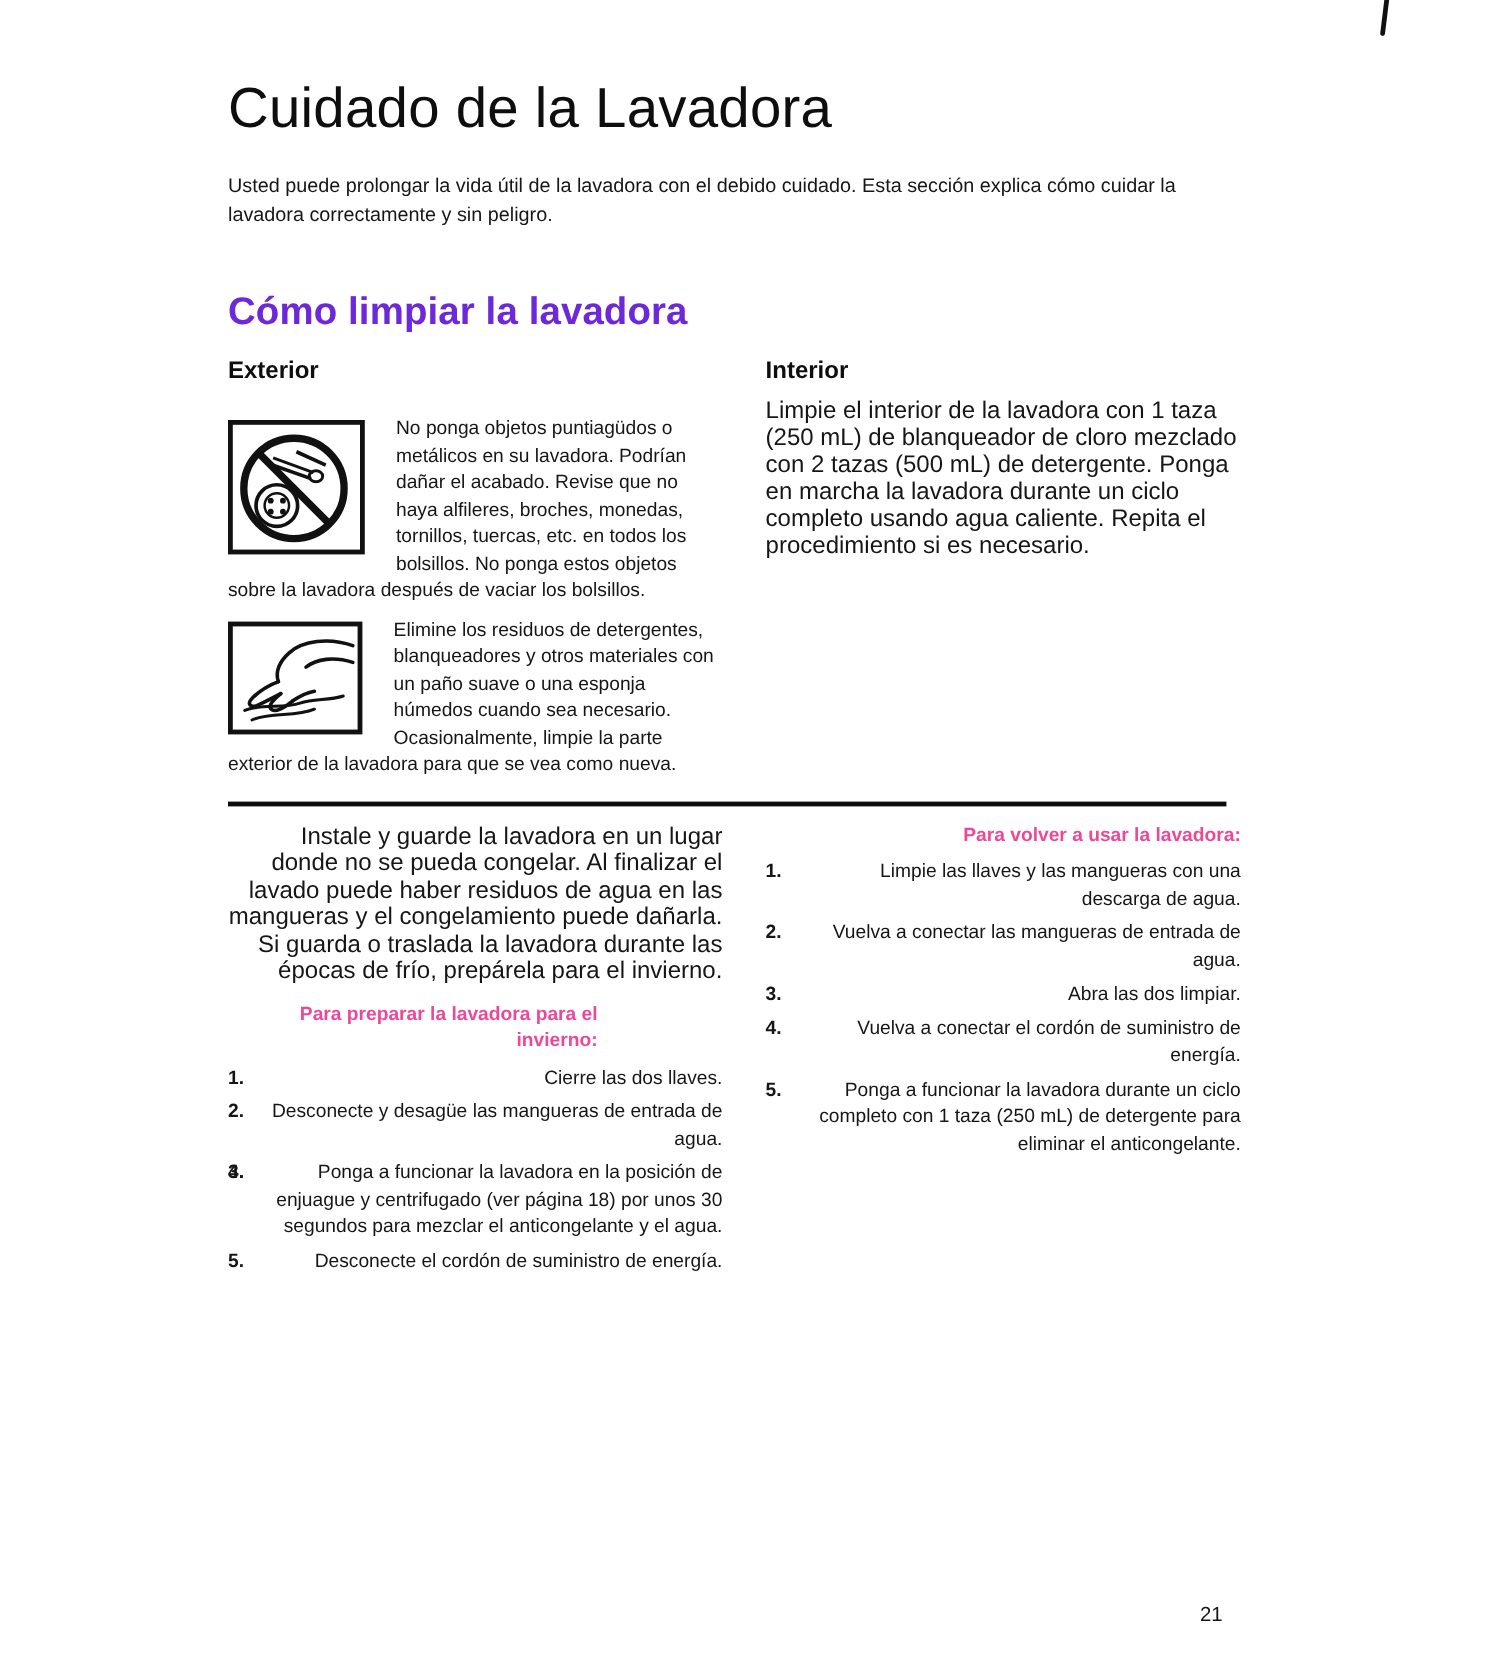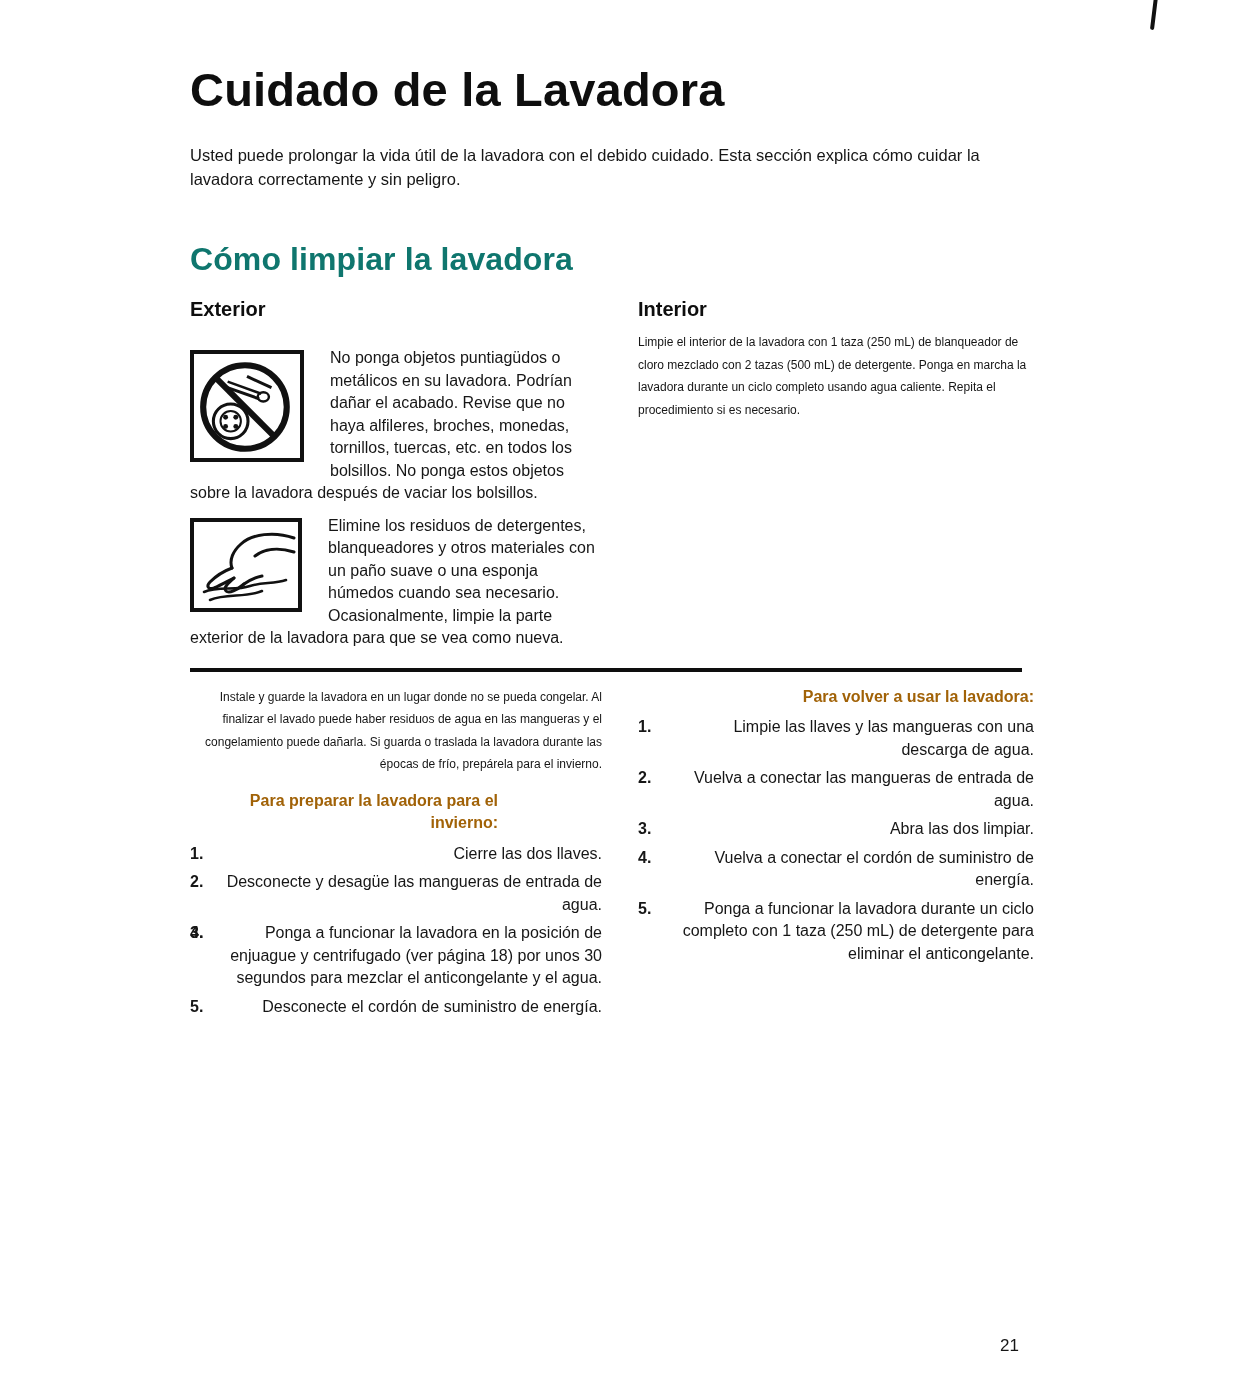--- a/index.html
+++ b/index.html
@@ -8,46 +8,46 @@
     background:#ffffff;color:#161616;
     font-family:"Liberation Sans","DejaVu Sans",sans-serif;
     -webkit-font-smoothing:antialiased;
   }
   .sheet{position:absolute;left:190px;top:0;width:832px;}
   .scan-mark{
     position:absolute;left:1152px;top:-4px;width:4px;height:34px;
     background:#111;transform:rotate(7deg);border-radius:2px;
   }
   h1.doc-title{
-    margin:62px 0 0 0;font-size:47px;font-weight:700;letter-spacing:.2px;color:#0e0e0e;
+    margin:62px 0 0 0;font-size:47px;font-weight:400;letter-spacing:.2px;color:#0e0e0e;
   }
   p.doc-intro{margin:26px 0 0 0;font-size:16.5px;line-height:24px;max-width:832px;}
   h2.section-h{
-    margin:50px 0 0 0;font-size:32px;font-weight:800;color:#0f766e;letter-spacing:.1px;
+    margin:50px 0 0 0;font-size:32px;font-weight:800;color:#6d28d9;letter-spacing:.1px;
   }
   h2.section-h.winter{margin-top:14px;max-width:720px;line-height:39px;}
   .columns{display:flex;margin-top:12px;gap:12px;}
   .col-left{width:412px;margin-right:24px;flex:0 0 auto;}
   .col-right{width:396px;flex:0 0 auto;}
   h3.col-h{margin:8px 0 0 0;font-size:20px;font-weight:800;color:#0e0e0e;}
-  .body-txt{font-size:12px;line-height:22.5px;}
+  .body-txt{font-size:20px;line-height:22.5px;}
   .icon-para{margin-top:10px;font-size:16px;line-height:22.5px;}
   .icon-para::after{content:"";display:block;clear:both;}
   .icon-box{
     float:left;box-sizing:border-box;border:4px solid #111;background:#fff;
     margin:3px 26px 6px 0;display:flex;align-items:center;justify-content:center;
   }
   .icon-box.wipe{width:112px;height:94px;}
   .icon-box.nosharp{width:114px;height:112px;}
   .icon-box svg{width:100%;height:100%;display:block;}
   .interior-p{margin:10px 0 0 0;}
   .rule{height:4px;background:#0e0e0e;margin-top:18px;width:832px;}
   .winter-cols{margin-top:8px;text-align:right;}
   .winter-intro{margin:6px 0 0 0;}
-  h4.sub-h{margin:14px 0 0 0;font-size:16px;line-height:22.5px;font-weight:800;color:#a16207;}
+  h4.sub-h{margin:14px 0 0 0;font-size:16px;line-height:22.5px;font-weight:800;color:#ec4899;}
   h4.sub-h.prepare{max-width:308px;}
   ul.steps{list-style:none;margin:8px 0 0 0;padding:0;}
   ul.steps li{
     position:relative;padding-left:28px;margin-top:6px;
     font-size:16px;line-height:22.5px;
   }
   ul.steps .num{position:absolute;left:0;top:0;font-weight:800;}
   .page-num{position:absolute;left:1000px;top:1336px;font-size:17px;}
 </style>
 </head>

